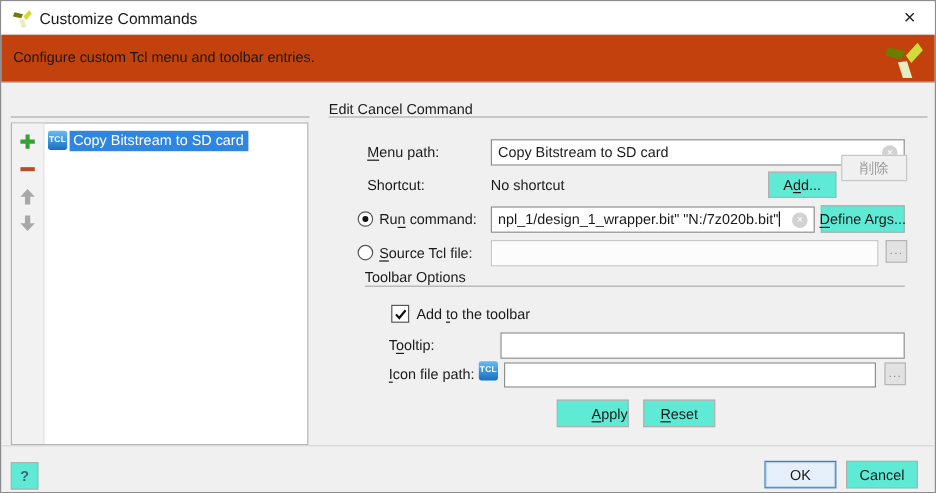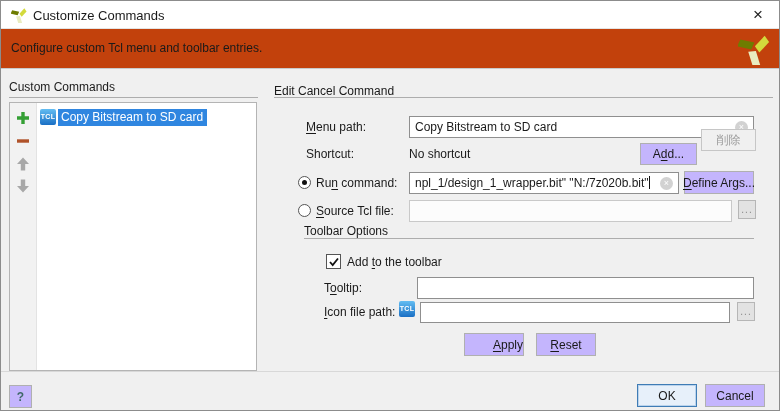--- a/index.html
+++ b/index.html
@@ -25,21 +25,21 @@
   .list-row{position:absolute;left:30px;top:5px;height:18px;display:flex;align-items:center;}
   .tcl-badge{width:16px;height:16px;border-radius:2px;background:linear-gradient(180deg,#63bdf2,#1a6fc4);
     color:#fff;font-size:7px;font-weight:bold;text-align:center;line-height:16px;letter-spacing:.3px;flex:0 0 16px;}
   .sel-label{margin-left:2px;background:#2f86e0;color:#fff;padding:1px 4px 2px 3px;white-space:nowrap;}
   .field{position:absolute;background:#fff;border:1px solid #8f8f8f;display:flex;align-items:center;padding:0 5px;overflow:hidden;}
   .field .txt{flex:1;white-space:nowrap;overflow:hidden;}
   .field.disabled{background:#fcfcfc;border-color:#c9c9c9;}
   .clear-ico{flex:0 0 13px;width:13px;height:13px;border-radius:50%;background:#d2d2d2;color:#fff;
     font-size:9px;line-height:13px;text-align:center;margin-left:4px;}
   .caret{display:inline-block;width:1px;height:13px;background:#111;vertical-align:-2px;}
-  .btn{position:absolute;background:#c4b5fd;border:1px solid #b0b0b0;text-align:center;
+  .btn{position:absolute;background:#5eead4;border:1px solid #b0b0b0;text-align:center;
     font-size:12px;display:flex;align-items:center;justify-content:center;white-space:nowrap;}
   .btn.disabled{color:#999;border-color:#c6c6c6;background:#f0f0f0;}
   .btn.default{background:#e7f0fa;border-color:#3f7cb5;box-shadow:inset 0 0 0 1px #bad3ec;}
   .btn.browse{color:#8a8a8a;background:#e2e2e2;border-color:#b6b6b6;font-size:10px;letter-spacing:1px;}
   .u{text-decoration:underline;text-underline-offset:2px;}
   .radio{position:absolute;width:13px;height:13px;border:1px solid #555;border-radius:50%;background:#fff;}
   .radio.sel::after{content:"";position:absolute;left:3px;top:3px;width:5px;height:5px;border-radius:50%;background:#111;}
   .checkbox{position:absolute;width:15px;height:15px;border:1px solid #555;background:#fff;
     display:flex;align-items:center;justify-content:center;}
   .footer-line{position:absolute;left:0;top:370px;width:778px;height:1px;background:#d8d8d8;}
@@ -65,21 +65,20 @@
     <span class="banner-text">Configure custom Tcl menu and toolbar entries.</span>
     <span class="logo-lg">
       <svg width="32" height="32" viewBox="0 0 36 36">
         <polygon points="19,15 30,3 35,10 24,22" fill="#d3da3c"></polygon>
         <polygon points="19,15 30,3 35,10 24,22" fill="#e9ecc0" transform="rotate(120 18 18)"></polygon>
         <polygon points="19,15 30,3 35,10 24,22" fill="#6e7c00" transform="rotate(240 18 18)"></polygon>
       </svg>
     </span>
   </div>
 
-  <div class="lbl" style="left:8px;top:78px;">Custom Commands</div>
   <div class="sect-line" style="left:8px;top:96px;width:249px;"></div>
 
   <div class="listbox">
     <div class="liststrip">
       <span class="strip-btn" style="top:6px;">
         <svg width="14" height="14" viewBox="0 0 14 14">
             <path d="M5.3 1h3.4v4.3H13v3.4H8.7V13H5.3V8.7H1V5.3h4.3z" fill="#35a035"></path>
           </svg>
       </span>
       <span class="strip-btn" style="top:29px;">

